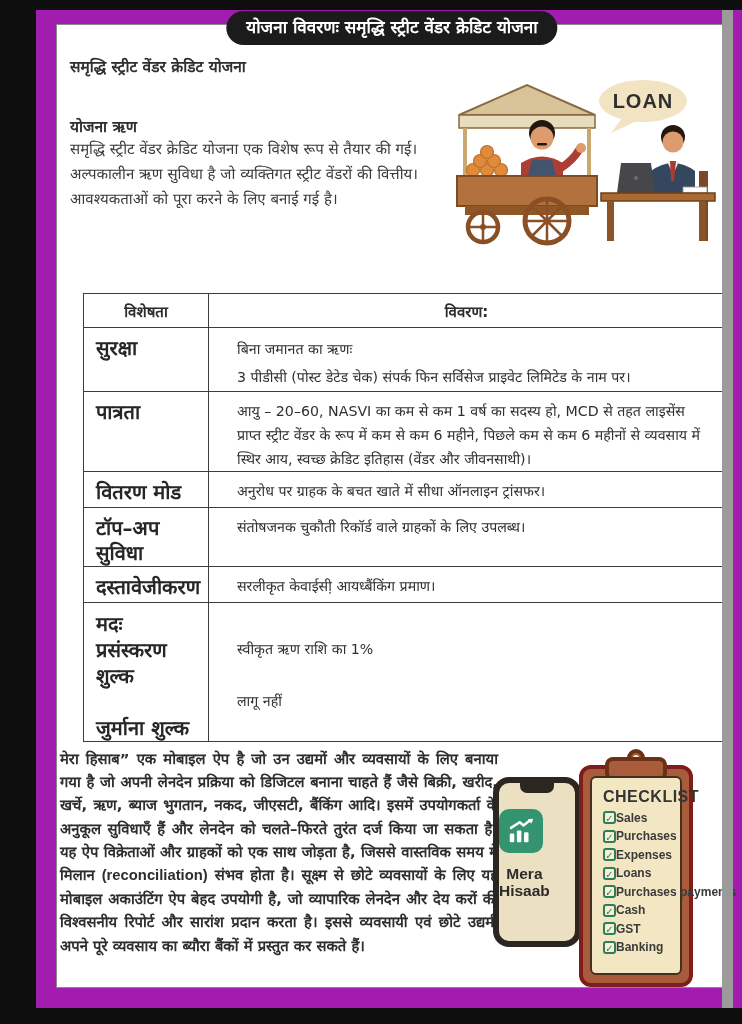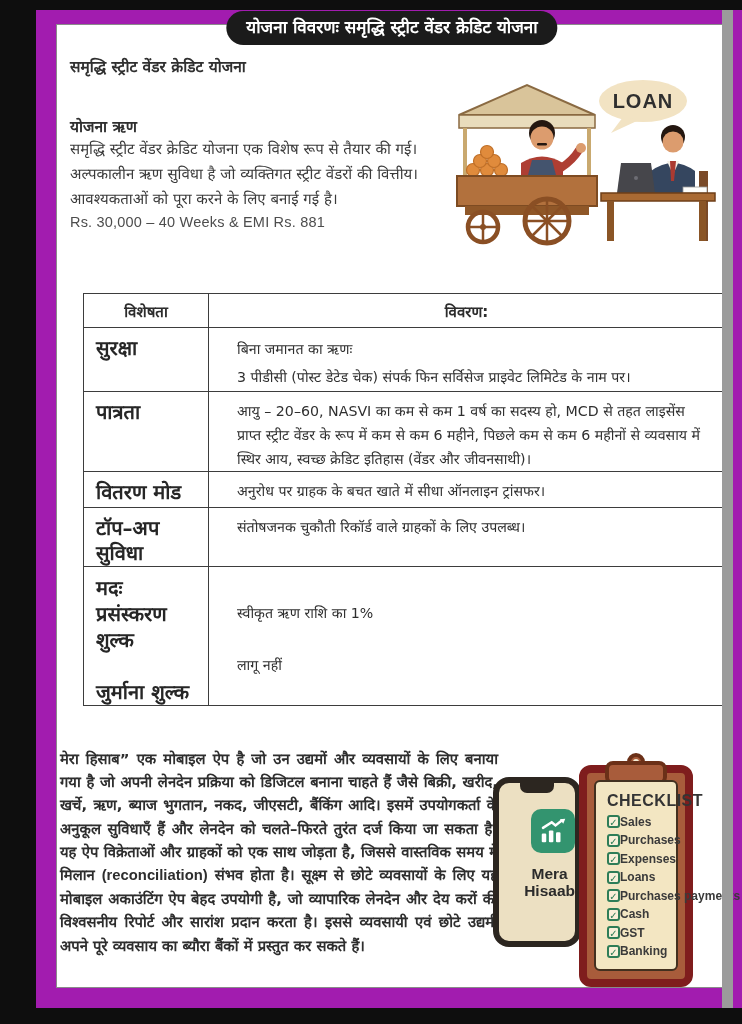--- a/index.html
+++ b/index.html
@@ -42,30 +42,30 @@
   .bottom-para {
     position:absolute; left:3px; top:722px; width:438px;
     font-size:14.8px; line-height:23.2px; font-weight:600; color:#2e2e2e;
     text-align:justify;
   }
   .bottom-para b { font-weight:800; font-family:"Liberation Sans", sans-serif; }
 
   .phone {
     position:absolute; left:436px; top:752px; width:88px; height:170px;
     background:#ece0c2; border:6px solid #2c2620; border-radius:16px;
-    display:flex; flex-direction:column; align-items:flex-end; padding-top:26px;
+    display:flex; flex-direction:column; align-items:flex-start; padding-top:26px;
   }
   .phone-notch { position:absolute; top:-1px; left:50%; transform:translateX(-50%); width:34px; height:11px; background:#2c2620; border-radius:0 0 7px 7px; }
   .phone-button { position:absolute; right:-9px; top:42px; width:4px; height:24px; background:#2c2620; border-radius:2px; }
   .app-icon { width:44px; height:44px; background:#33946f; border-radius:10px; display:flex; align-items:center; justify-content:center; }
   .app-name { margin-top:12px; font-family:"Liberation Sans", sans-serif; font-size:15.5px; font-weight:800; line-height:1.12; text-align:center; color:#2b2b2b; white-space:pre-line; }
 
   .clipboard {
     position:absolute; left:522px; top:740px; width:114px; height:222px;
-    background:#a85c3b; border:8px solid #7f1d1d; border-radius:12px;
+    background:#a85c3b; border:4px solid #7f1d1d; border-radius:12px;
   }
   .clip-knob { position:absolute; top:-20px; left:50%; transform:translateX(-50%); width:18px; height:18px; background:#a85c3b; border:4px solid #6b3018; border-radius:50%; }
   .clip-knob::after { content:""; position:absolute; left:50%; top:50%; transform:translate(-50%,-50%); width:6px; height:6px; background:#f7eed6; border-radius:50%; }
   .clip-tab { position:absolute; top:-12px; left:50%; transform:translateX(-50%); width:62px; height:24px; background:#a85c3b; border:4px solid #6b3018; border-radius:8px; }
   .paper {
     position:absolute; left:7px; right:7px; top:7px; bottom:8px;
     background:#f3e6c2; border:2px solid #43301f; border-radius:6px;
     padding:10px 0 0 11px;
   }
   .checklist-title { font-family:"Liberation Sans", sans-serif; font-size:16px; font-weight:800; letter-spacing:0.5px; color:#343434; margin:0 8px 3px 0; text-align:center; }
@@ -83,21 +83,20 @@
 <div class="page">
   <div class="frame">
 
     <div class="banner">योजना विवरणः समृद्धि स्ट्रीट वेंडर क्रेडिट योजना</div>
 
     <div class="subtitle">समृद्धि स्ट्रीट वेंडर क्रेडिट योजना</div>
     <div class="section-heading">योजना ऋण</div>
     <div class="description pre">समृद्धि स्ट्रीट वेंडर क्रेडिट योजना एक विशेष रूप से तैयार की गई।
 अल्पकालीन ऋण सुविधा है जो व्यक्तिगत स्ट्रीट वेंडरों की वित्तीय।
 आवश्यकताओं को पूरा करने के लिए बनाई गई है।</div>
-    <div class="emi emi-1">Rs. 30,000 – 40 Weeks &amp; EMI Rs. 881</div>
 
     <svg class="illustration" viewBox="0 0 272 172">
 
       <g>
         <ellipse cx="194" cy="26" rx="44" ry="21" fill="#f2e3c3"></ellipse>
         <polygon points="174,42 162,58 190,45" fill="#f2e3c3"></polygon>
         <text x="194" y="33" text-anchor="middle" font-size="20" font-weight="bold" fill="#2f2f2f" style="font-family:'Liberation Sans',sans-serif; letter-spacing:1px">LOAN</text>
       </g>
 
       <g>
@@ -181,20 +180,24 @@
         <td class="feature">पात्रता</td>
         <td class="detail pre">आयु – 20–60, NASVI का कम से कम 1 वर्ष का सदस्य हो, MCD से तहत लाइसेंस प्राप्त स्ट्रीट वेंडर के रूप में कम से कम 6 महीने, पिछले कम से कम 6 महीनों से व्यवसाय में स्थिर आय, स्वच्छ क्रेडिट इतिहास (वेंडर और जीवनसाथी)।</td>
       </tr>
       <tr class="h36">
         <td class="feature">वितरण मोड</td>
         <td class="detail pre">अनुरोध पर ग्राहक के बचत खाते में सीधा ऑनलाइन ट्रांसफर।</td>
       </tr>
       <tr class="h36">
         <td class="feature">टॉप–अप सुविधा</td>
         <td class="detail pre">संतोषजनक चुकौती रिकॉर्ड वाले ग्राहकों के लिए उपलब्ध।</td>
+      </tr>
+      <tr class="h36">
+        <td class="feature">दस्तावेजीकरण</td>
+        <td class="detail pre">सरलीकृत केवाईसी़  आयध्बैंकिंग प्रमाण।</td>
       </tr>
       <tr class="h116">
         <td class="feature pre">मदः
 प्रसंस्करण शुल्क
 
 जुर्माना शुल्क</td>
         <td class="detail pre">
 स्वीकृत ऋण राशि का 1%
 
 लागू नहीं</td>

